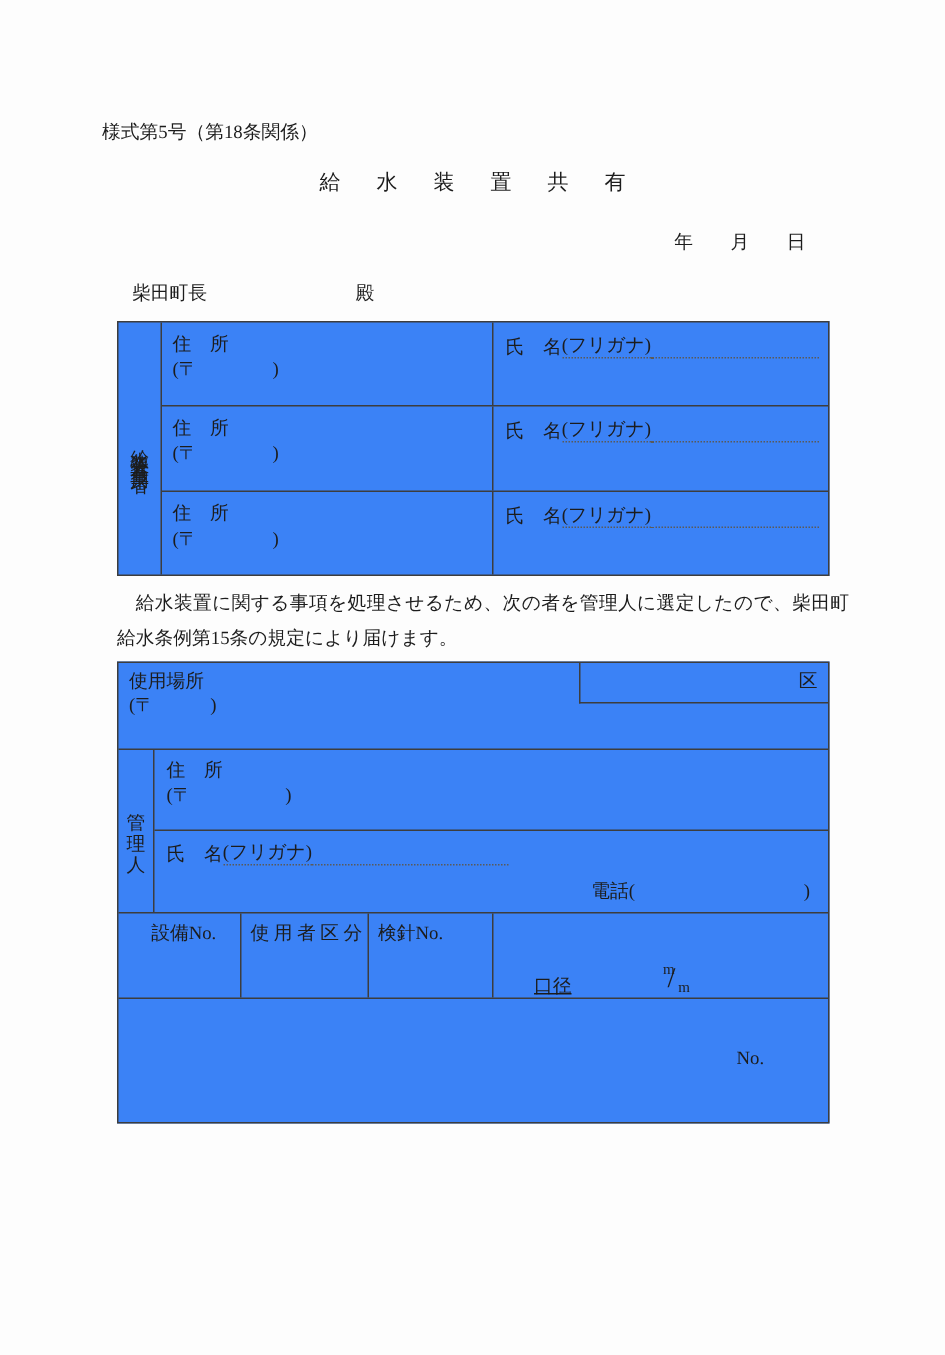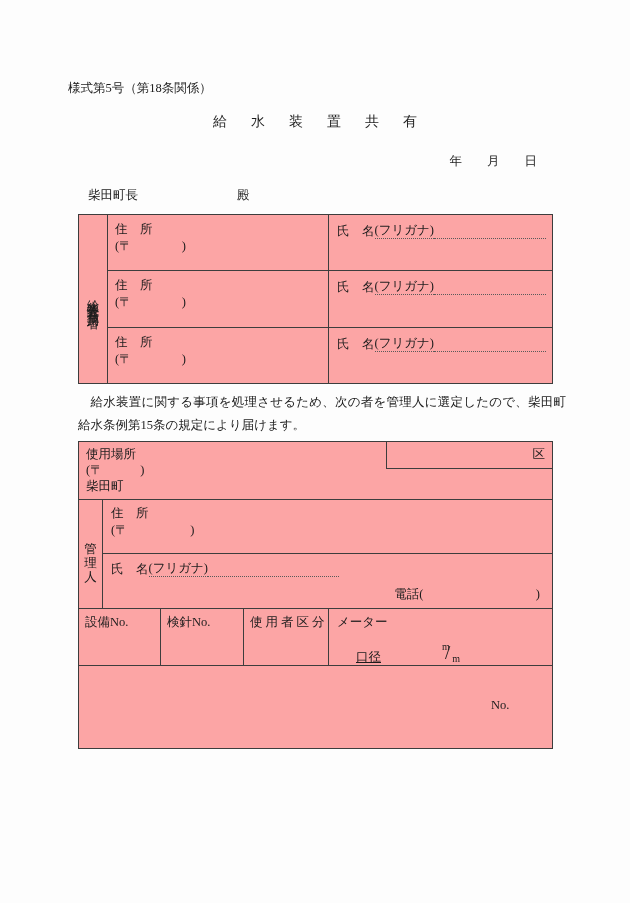--- a/index.html
+++ b/index.html
@@ -12,21 +12,21 @@
 
   
   .form-number { position:absolute; left:68px; top:80px; }
   .title-wrap { position:absolute; left:0; top:114px; width:100%; text-align:center; }
   .title-wrap span { font-size:14px; letter-spacing:24px; margin-right:-24px; }
   .date-line { position:absolute; top:153px; right:93px; }
   .addressee-line { position:absolute; left:88px; top:187px; }
   .addressee-line .honor { margin-left:99px; }
 
   
-  .tbl { position:absolute; left:78px; width:475px; border:1px solid #3d3d3d; background:#fca5a5; }
+  .tbl { position:absolute; left:78px; width:475px; border:1px solid #3d3d3d; background:#3b82f6; }
   .vlabel { writing-mode:vertical-rl; text-orientation:upright; }
   .dotted { border-bottom:1px dotted #5a5a5a; }
   .dot-fill { border-bottom:1px dotted #5a5a5a; height:15px; }
 
   
   .t1 { top:214px; height:170px; display:flex; }
   .t1-side { width:29px; border-right:1px solid #3d3d3d; display:flex; align-items:center; justify-content:center; }
   .t1-side .vlabel { letter-spacing:2px; font-size:12.5px; }
   .t1-rows { flex:1; display:flex; flex-direction:column; }
   .t1-row { flex:1; display:flex; border-bottom:1px solid #3d3d3d; }
@@ -48,21 +48,21 @@
   .t2-rowB { height:109px; border-bottom:1px solid #3d3d3d; display:flex; }
   .t2-side { width:24px; border-right:1px solid #3d3d3d; display:flex; align-items:center; justify-content:center; }
   .t2-side .vlabel { letter-spacing:14px; font-size:12.5px; }
   .t2-sub { flex:1; display:flex; flex-direction:column; }
   .t2-addr { height:54px; border-bottom:1px solid #3d3d3d; padding:5px 0 0 8px; line-height:17px; }
   .t2-name { position:relative; flex:1; padding:6px 6px 0 8px; }
   .t2-name .fix-fill { width:131px; }
   .phone-line { position:absolute; right:12px; bottom:6px; }
   .t2-rowC { height:57px; border-bottom:1px solid #3d3d3d; display:flex; }
   .c-cell { border-right:1px solid #3d3d3d; padding:5px 0 0 6px; }
-  .c1 { width:82px; }
+  .c1 { width:82px;text-align:center; }
   .c2 { width:85px; letter-spacing:3px; }
   .c3 { width:83px; }
   .c4 { position:relative; flex:1; border-right:none; padding-left:8px; }
   .caliber { position:absolute; left:27px; top:40px;text-decoration:underline; }
   .meter-no { position:absolute; left:162px; top:40px;margin-top:48px; }
   .mm { position:absolute; left:113px; top:33px; width:18px; height:22px; }
   .mm .n { position:absolute; left:0; top:0; font-size:10px; line-height:10px; }
   .mm .s { position:absolute; left:3px; top:0px; font-size:19px; line-height:21px; }
   .mm .d { position:absolute; right:0; bottom:0; font-size:10px; line-height:10px; }
   .t2-rowD { flex:1; padding:5px 0 0 7px; }
@@ -128,21 +128,20 @@
     </div>
   </div>
 
   <p class="body-text">給水装置に関する事項を処理させるため、次の者を管理人に選定したので、柴田町給水条例第15条の規定により届けます。</p>
 
   <div class="tbl t2">
 
     <div class="t2-rowA">
       <div>使用場所</div>
       <div>(〒　　　)</div>
-      <div>柴田町</div>
       <div class="district-box">区</div>
     </div>
 
     <div class="t2-rowB">
       <div class="t2-side">
         <span class="vlabel">管理人</span>
       </div>
       <div class="t2-sub">
         <div class="t2-addr">
           <div>住　所</div>
@@ -154,24 +153,23 @@
               <span class="dotted">(フリガナ)</span>
               <span class="dot-fill fix-fill"></span>
           </div>
           <div class="phone-line">電話(　　　　　　　　　)</div>
         </div>
       </div>
     </div>
 
     <div class="t2-rowC">
       <div class="c-cell c1">設備No.</div>
+      <div class="c-cell c2">使用者区分</div>
       <div class="c-cell c3">検針No.</div>
-      <div class="c-cell c2">使用者区分</div>
       <div class="c-cell c4">
-        <div>メーター</div>
         <span class="caliber">口径</span>
         <span class="mm">
           <span class="n">m</span>
             <span class="s">/</span>
             <span class="d">m</span>
         </span>
         <span class="meter-no">No.</span>
       </div>
     </div>
 

